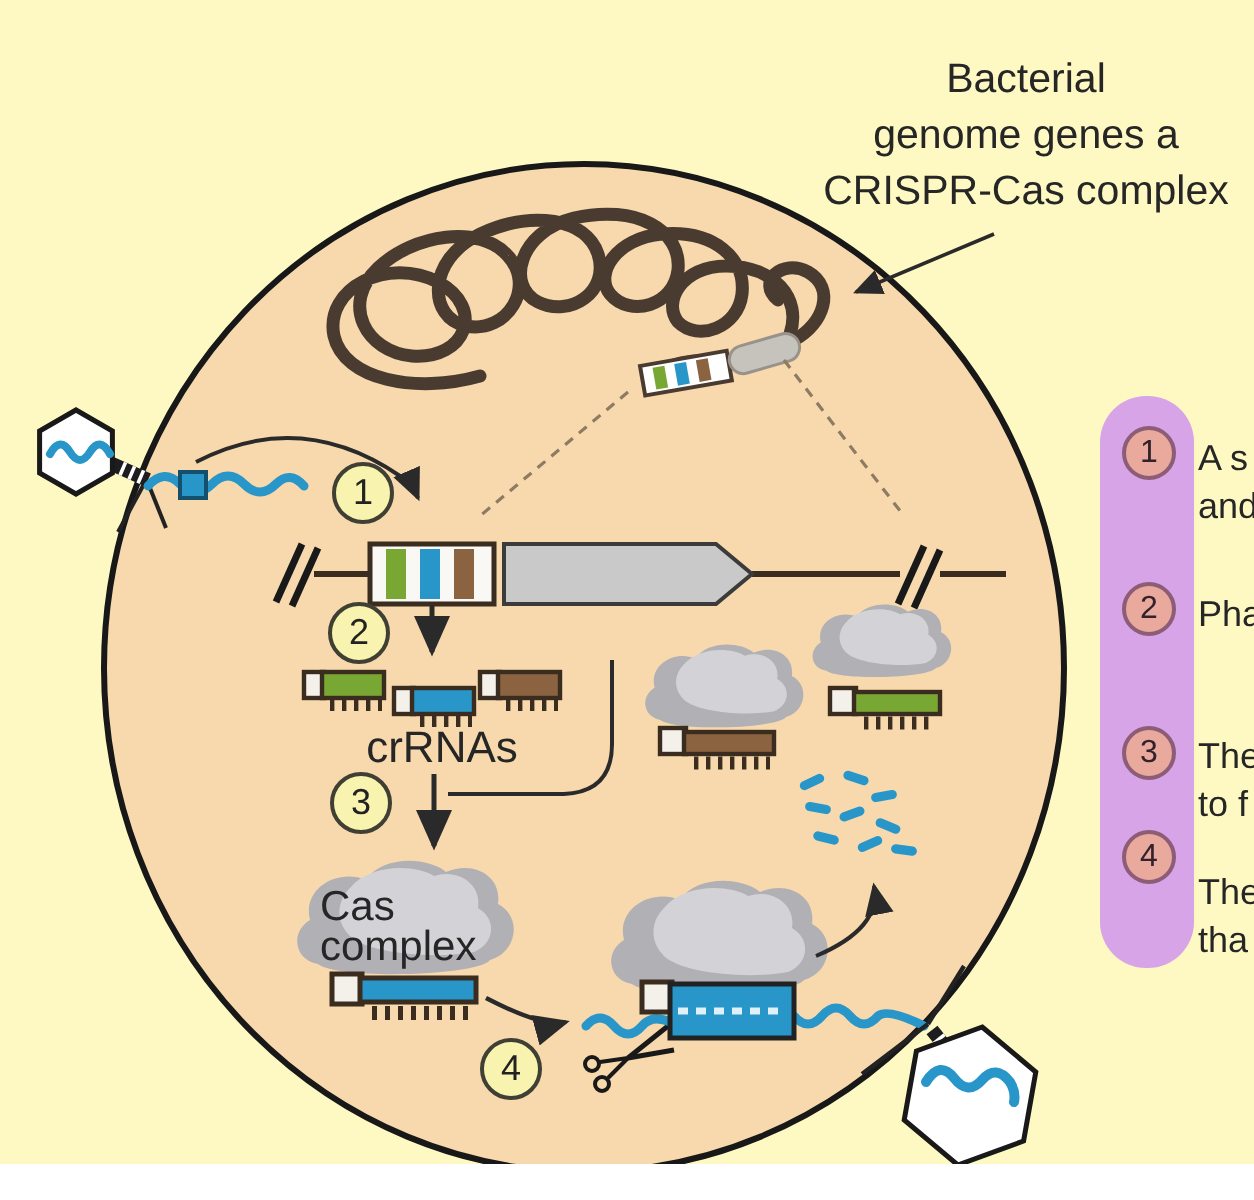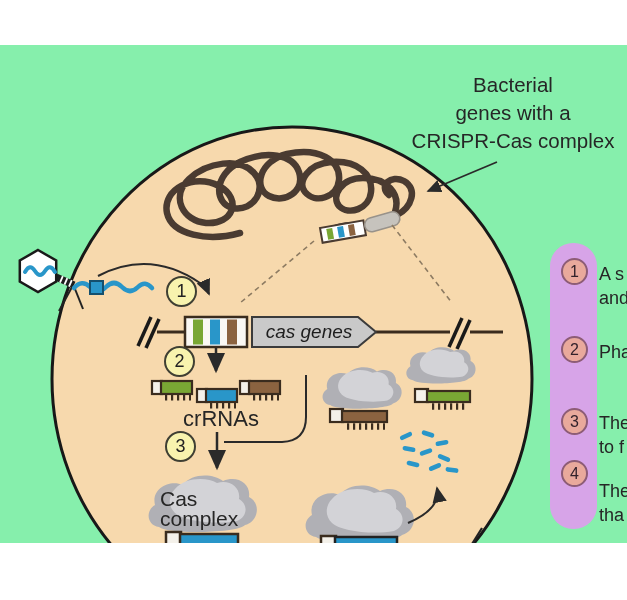--- a/index.html
+++ b/index.html
@@ -1,17 +1,17 @@
 <!DOCTYPE html>
 <html><head>
 <meta charset="utf-8">
 <style>
   html,body{margin:0;padding:0;background:#ffffff;}
-  #stage{position:relative;width:627px;height:498px;background:#86efac;overflow:hidden;
-         font-family:"Liberation Sans",sans-serif;color:#262626;margin-top:45px;}
+  #stage{position:relative;width:627px;height:582px;background:#fef9c3;overflow:hidden;
+         font-family:"Liberation Sans",sans-serif;color:#262626;}
   #art{position:absolute;left:0;top:0;}
   .lbl{position:absolute;color:#262626;}
   .title{left:398px;top:26px;width:230px;text-align:center;font-size:20.5px;line-height:28px;}
   .casgenes{left:250px;top:276px;width:118px;text-align:center;font-size:19px;font-style:italic;color:#1e1e1e;}
   .crrnas{left:166px;top:361px;width:110px;text-align:center;font-size:22px;}
   .cascomplex{left:160px;top:444px;width:100px;text-align:left;font-size:21px;line-height:20px;}
   .badge{position:absolute;width:31px;height:31px;border-radius:50%;background:#f8f3ae;
          border:2px solid #3f3f33;box-sizing:border-box;display:flex;align-items:center;
          justify-content:center;font-size:18px;color:#222;}
   .panel-bar{position:absolute;left:550px;top:198px;width:47px;height:286px;border-radius:23px;
@@ -190,25 +190,24 @@
     <line x1="466.9" y1="521.7" x2="472.3" y2="517.3" stroke="#ffffff" stroke-width="1.8"></line>
     <line x1="469.9" y1="525.4" x2="475.3" y2="521.1" stroke="#ffffff" stroke-width="1.8"></line>
     <line x1="472.9" y1="529.2" x2="478.3" y2="524.8" stroke="#ffffff" stroke-width="1.8"></line>
     <polygon points="491.1,513.5 517.9,536.0 511.8,570.5 478.9,582.5 452.1,560.0 458.2,525.5" fill="#ffffff" stroke="#191919" stroke-width="2.5"></polygon>
     <path d="M 463 541 q 7 -11 14 -2 q 7 9 14 1 q 7 -8 14 1 q 3 5 2 10" fill="none" stroke="#2996c9" stroke-width="5" stroke-linecap="round"></path>
   </g>
 </svg>
 
 <div class="lbl title">
   <div>Bacterial</div>
-  <div>genes with a</div>
+  <div>genome genes a</div>
   <div>CRISPR-Cas complex</div>
 </div>
 
-<div class="lbl casgenes">cas genes</div>
 <div class="lbl cascomplex">
   <div>Cas</div>
   <div>complex</div>
 </div>
 <div class="lbl crrnas">crRNAs</div>
 
 <div class="badge" style="left:166px;top:231px;">1</div>
 <div class="badge" style="left:164px;top:301px;">2</div>
 <div class="badge" style="left:165px;top:386px;">3</div>
 <div class="badge" style="left:240px;top:519px;">4</div>

